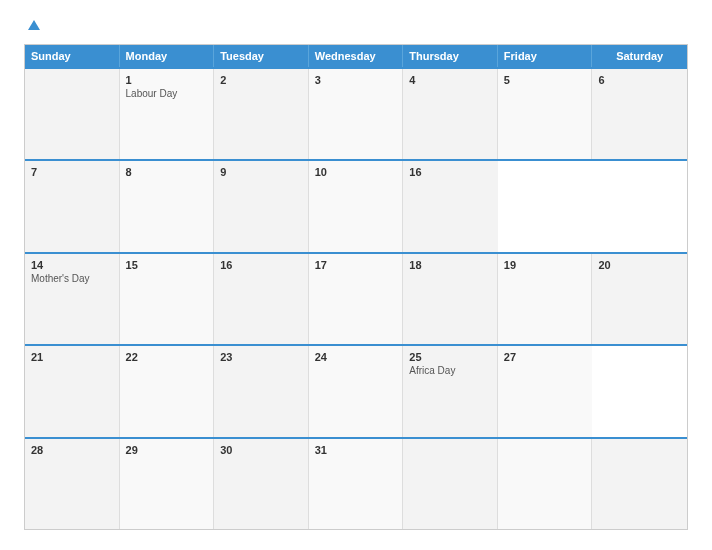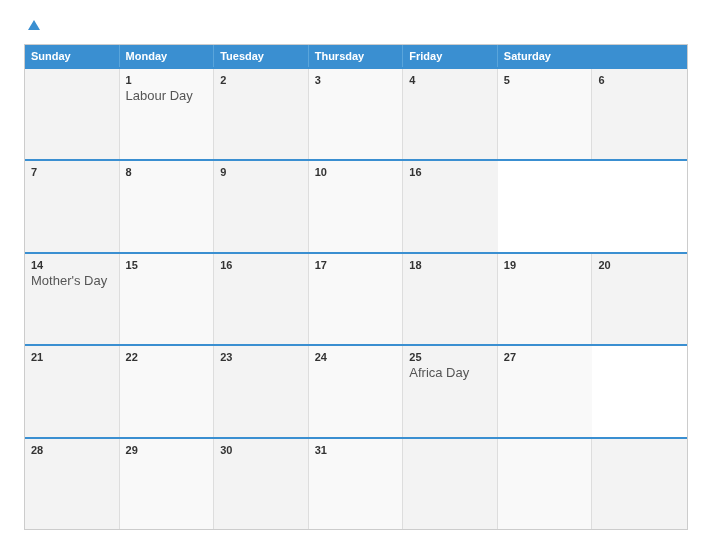--- a/index.html
+++ b/index.html
@@ -80,21 +80,21 @@
       background: #3a8fd1;
     }
     .day-header {
       color: #fff;
       font-size: 11px;
       font-weight: bold;
       padding: 5px 6px;
       text-align: left;
       border-right: 1px solid #5aa5db;
     }
-    .day-header:last-child { border-right: none; }
+    .day-header:last-child { border-right: none; text-align: center; }
     .weeks {
       display: flex;
       flex-direction: column;
       flex: 1;
     }
     .week-row {
       display: grid;
       grid-template-columns: repeat(7, 1fr);
       flex: 1;
       border-top: 2px solid #3a8fd1;
@@ -111,21 +111,21 @@
     }
     .day-cell:last-child { border-right: none; }
     .day-cell:nth-child(odd) { background: #f3f3f3; }
     .day-cell:nth-child(even) { background: #f9f9f9; }
     .day-number {
       font-size: 11px;
       font-weight: bold;
       color: #333;
     }
     .holiday-name {
-      font-size: 13px;
+      font-size: 10px;
       color: #555;
       margin-top: 2px;
     }
     .empty-cell {
       background: #f9f9f9;
     }
   </style>
 </head>
 <body>
 
@@ -142,20 +142,21 @@
     <h1 class="month-title"></h1>
     <div class="country"></div>
   </div>
 
   <div class="calendar">
 
     <div class="day-headers">
     <div class="day-header">Sunday</div>
         <div class="day-header">Monday</div>
         <div class="day-header">Tuesday</div>
+        <div class="day-header">Wednesday</div>
         <div class="day-header">Thursday</div>
         <div class="day-header">Friday</div>
         <div class="day-header">Saturday</div>
       </div>
 
     <div class="weeks">
     <div class="week-row">
           <div class="day-cell empty-cell"></div>
           <div class="day-cell">
             <span class="day-number">1</span>

